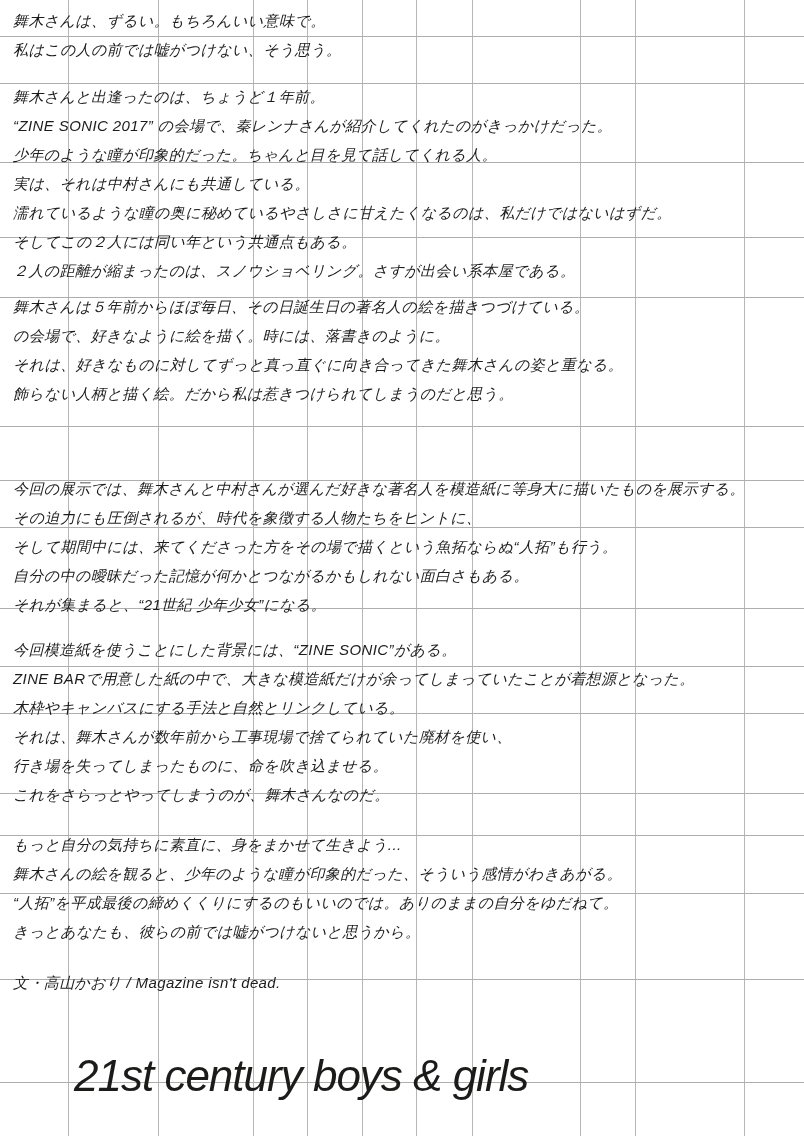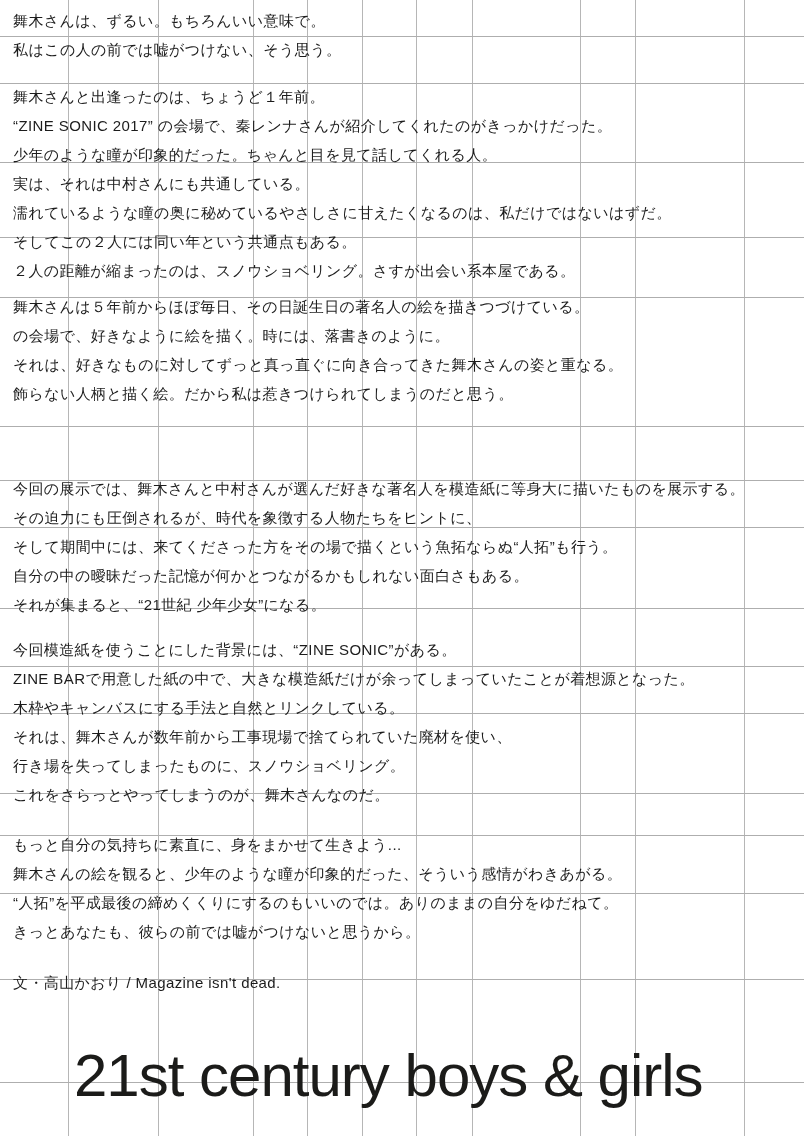--- a/index.html
+++ b/index.html
@@ -3,20 +3,21 @@
 <meta charset="utf-8">
 <style>
   html,body{margin:0;padding:0;background:#e9e9e9;}
   .page{
     position:relative;
     width:804px;height:1136px;
     margin:0 auto;
     background:#ffffff;
     overflow:hidden;
     font-family:"Liberation Sans","DejaVu Sans",sans-serif;
+    font-style:italic;
   }
   
   .grid{position:absolute;inset:0;z-index:1;}
   .gv{position:absolute;top:0;bottom:0;width:1px;background:#b6b6b6;}
   .gh{position:absolute;left:0;right:0;height:1px;background:#aeaeae;}
   
   .essay{position:absolute;inset:0;z-index:2;}
   .para{position:absolute;left:13px;right:4px;}
   .line{
     height:29px;line-height:29px;
@@ -28,21 +29,21 @@
   .p1{top:82px}
   .p2{top:292px}
   .p3{top:474px}
   .p4{top:635px}
   .p5{top:830px}
   .p6{top:968px}
   
   .title{
     position:absolute;z-index:2;
     top:1046px;left:74px;margin:0;
-    font-size:60px;line-height:60px;
+    font-size:44px;line-height:60px;
     font-weight:400;
     letter-spacing:-1px;
     color:#1b1b19;
     white-space:nowrap;
   }
 </style>
 </head>
 <body>
 
 <div class="page">
@@ -106,21 +107,21 @@
       <div class="line">そして期間中には、来てくださった方をその場で描くという魚拓ならぬ“人拓”も行う。</div>
       <div class="line">自分の中の曖昧だった記憶が何かとつながるかもしれない面白さもある。</div>
       <div class="line">それが集まると、“21世紀 少年少女”になる。</div>
     </div>
 
     <div class="para p4">
       <div class="line">今回模造紙を使うことにした背景には、“ZINE SONIC”がある。</div>
       <div class="line">ZINE BARで用意した紙の中で、大きな模造紙だけが余ってしまっていたことが着想源となった。</div>
       <div class="line">木枠やキャンバスにする手法と自然とリンクしている。</div>
       <div class="line">それは、舞木さんが数年前から工事現場で捨てられていた廃材を使い、</div>
-      <div class="line">行き場を失ってしまったものに、スノウショベリング。</div>
+      <div class="line">行き場を失ってしまったものに、命を吹き込ませる。</div>
       <div class="line">これをさらっとやってしまうのが、舞木さんなのだ。</div>
     </div>
 
     <div class="para p5">
       <div class="line">もっと自分の気持ちに素直に、身をまかせて生きよう...</div>
       <div class="line">舞木さんの絵を観ると、少年のような瞳が印象的だった、そういう感情がわきあがる。</div>
       <div class="line">“人拓”を平成最後の締めくくりにするのもいいのでは。ありのままの自分をゆだねて。</div>
       <div class="line">きっとあなたも、彼らの前では嘘がつけないと思うから。</div>
     </div>
 

